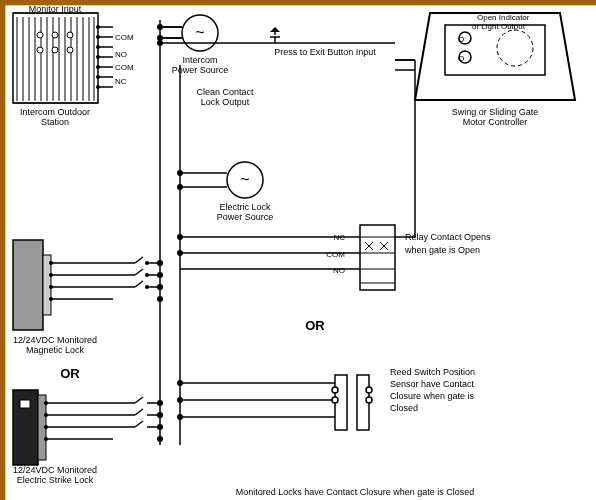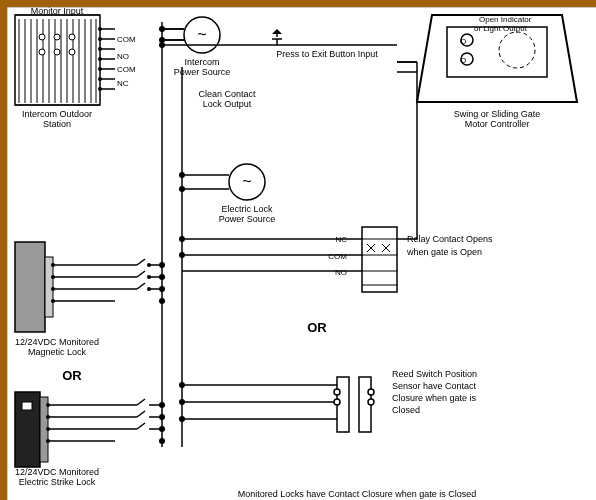--- a/index.html
+++ b/index.html
@@ -10,21 +10,21 @@
       font-family: Arial, sans-serif;
       font-size: 11px;
       overflow: hidden;
       position: relative;
     }
     .diagram-container {
       width: 596px;
       height: 500px;
       position: relative;
       background: #fff;
-      border: 7px solid #a16207;
+      border: 5px solid #a16207;
     }
     svg {
       position: absolute;
       top: 0;
       left: 0;
       width: 596px;
       height: 500px;
     }
   </style>
 </head>

